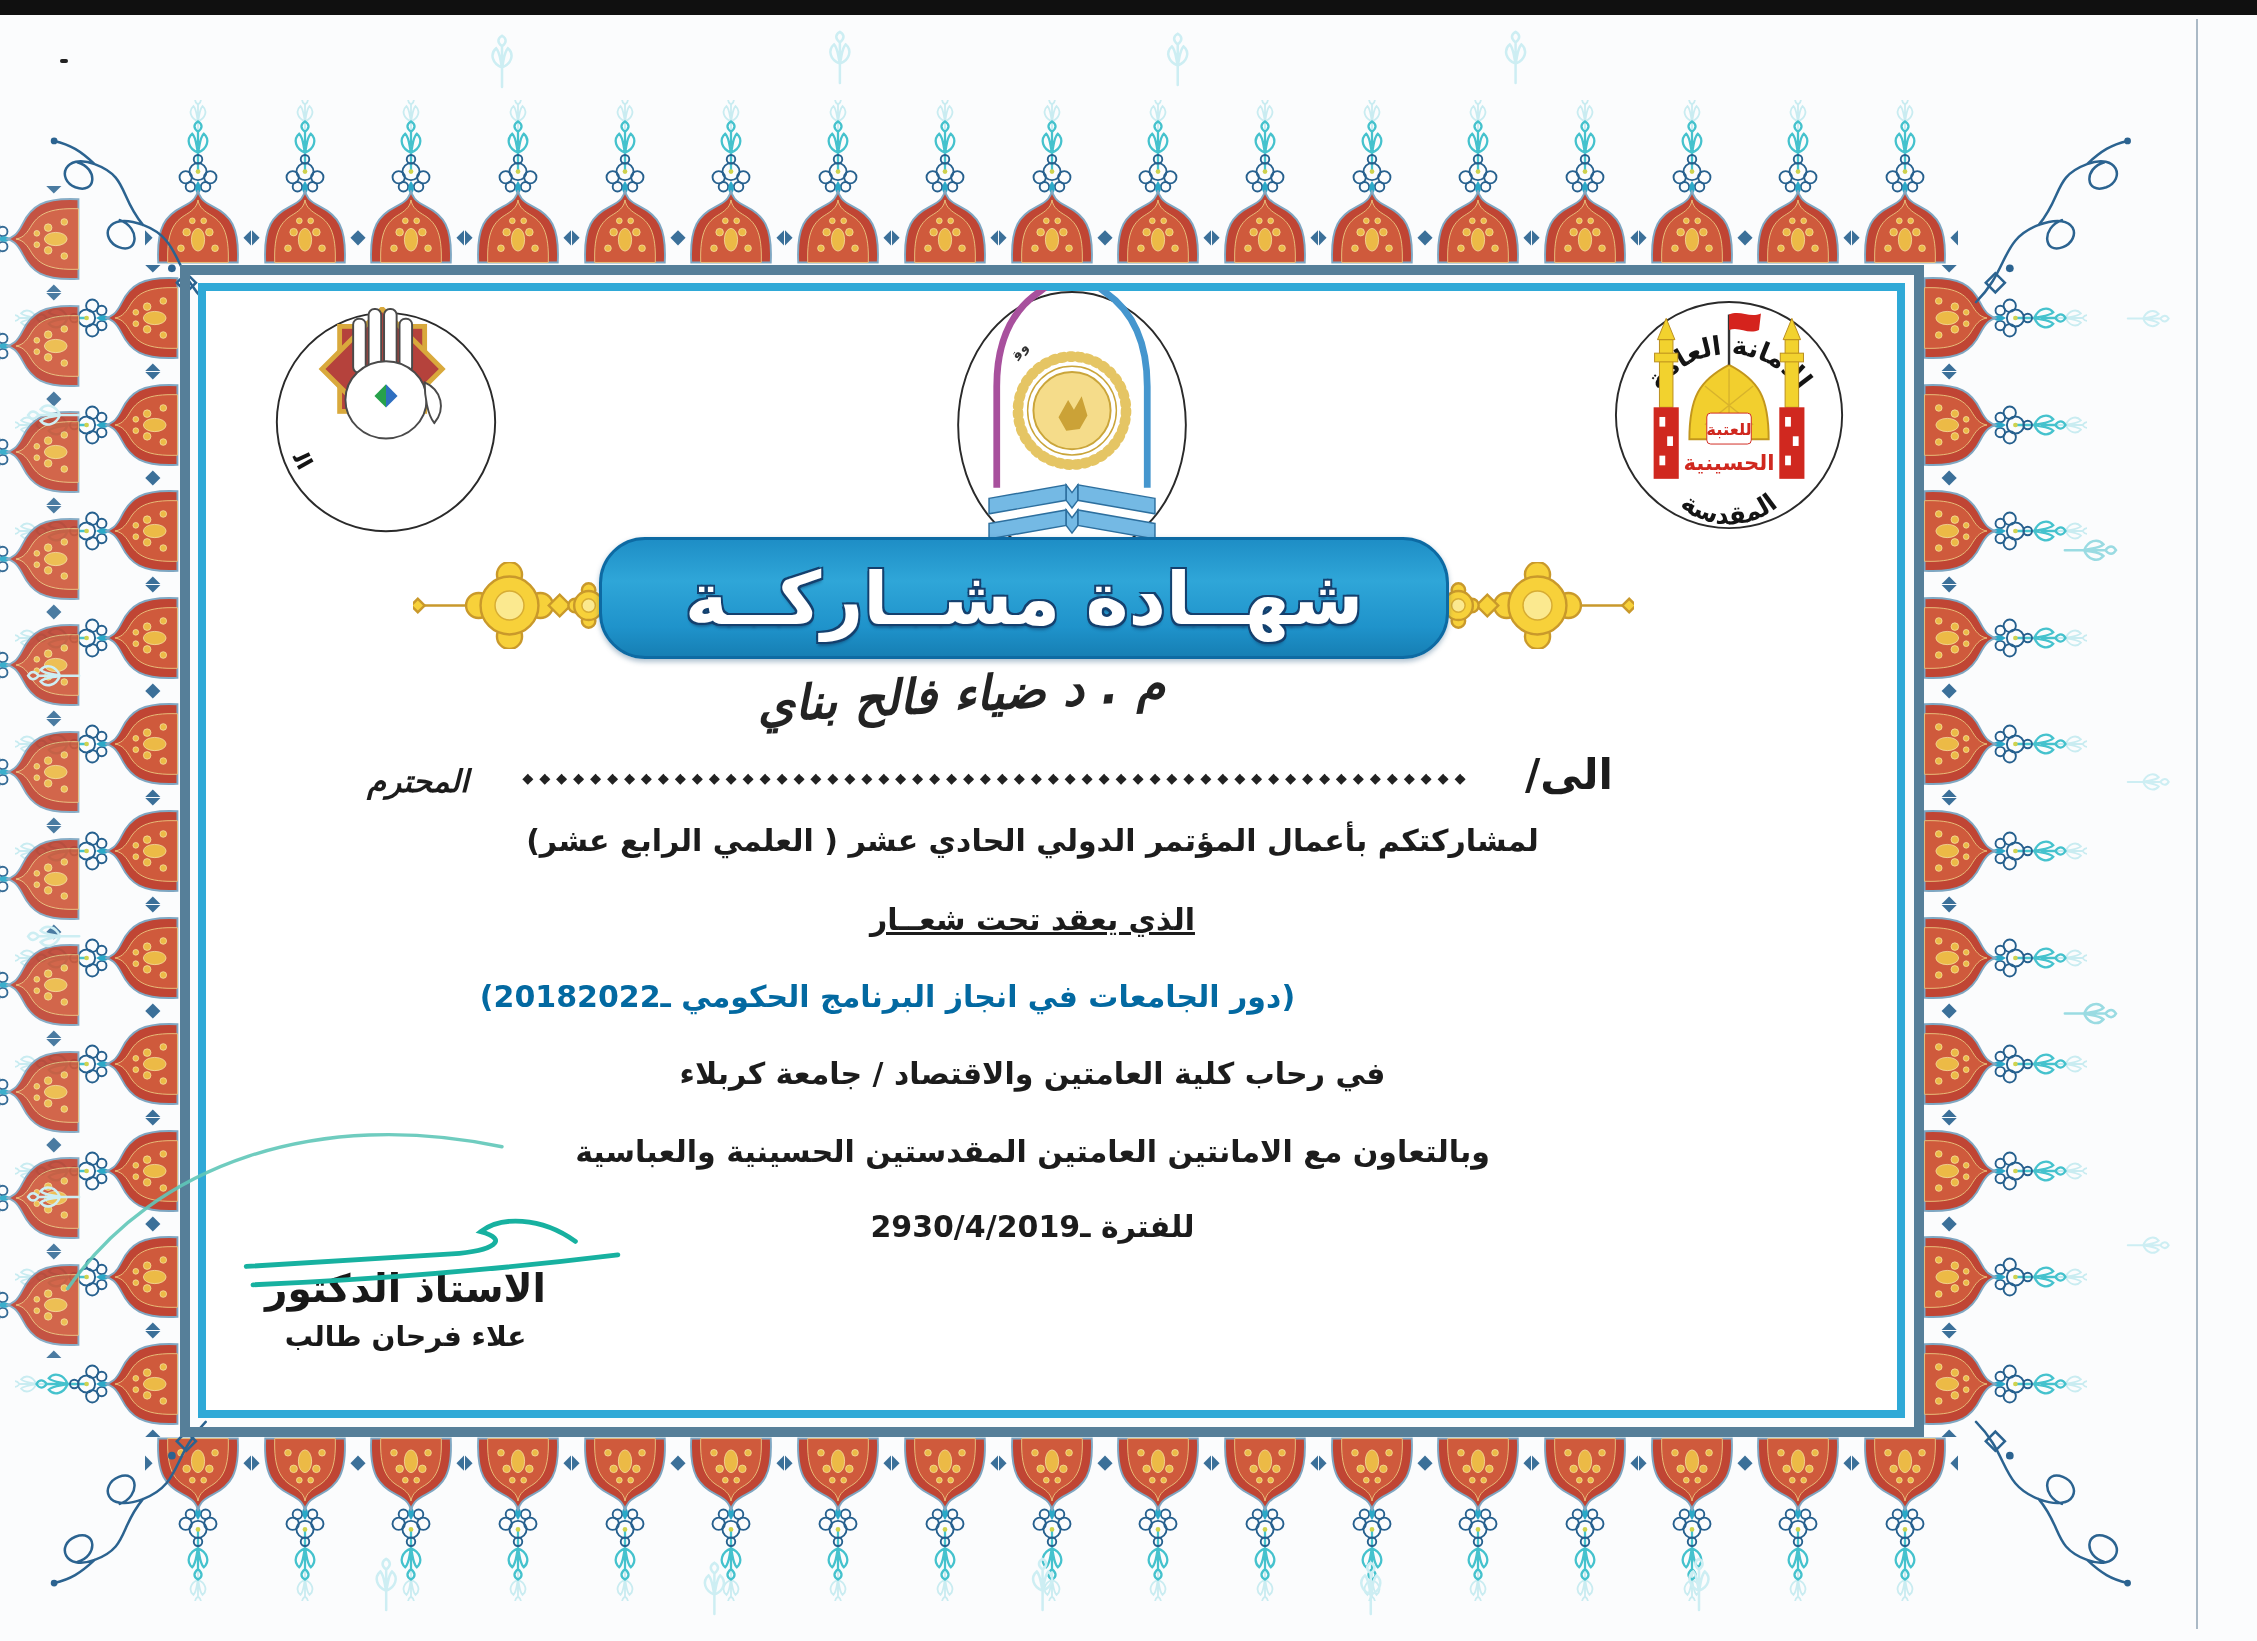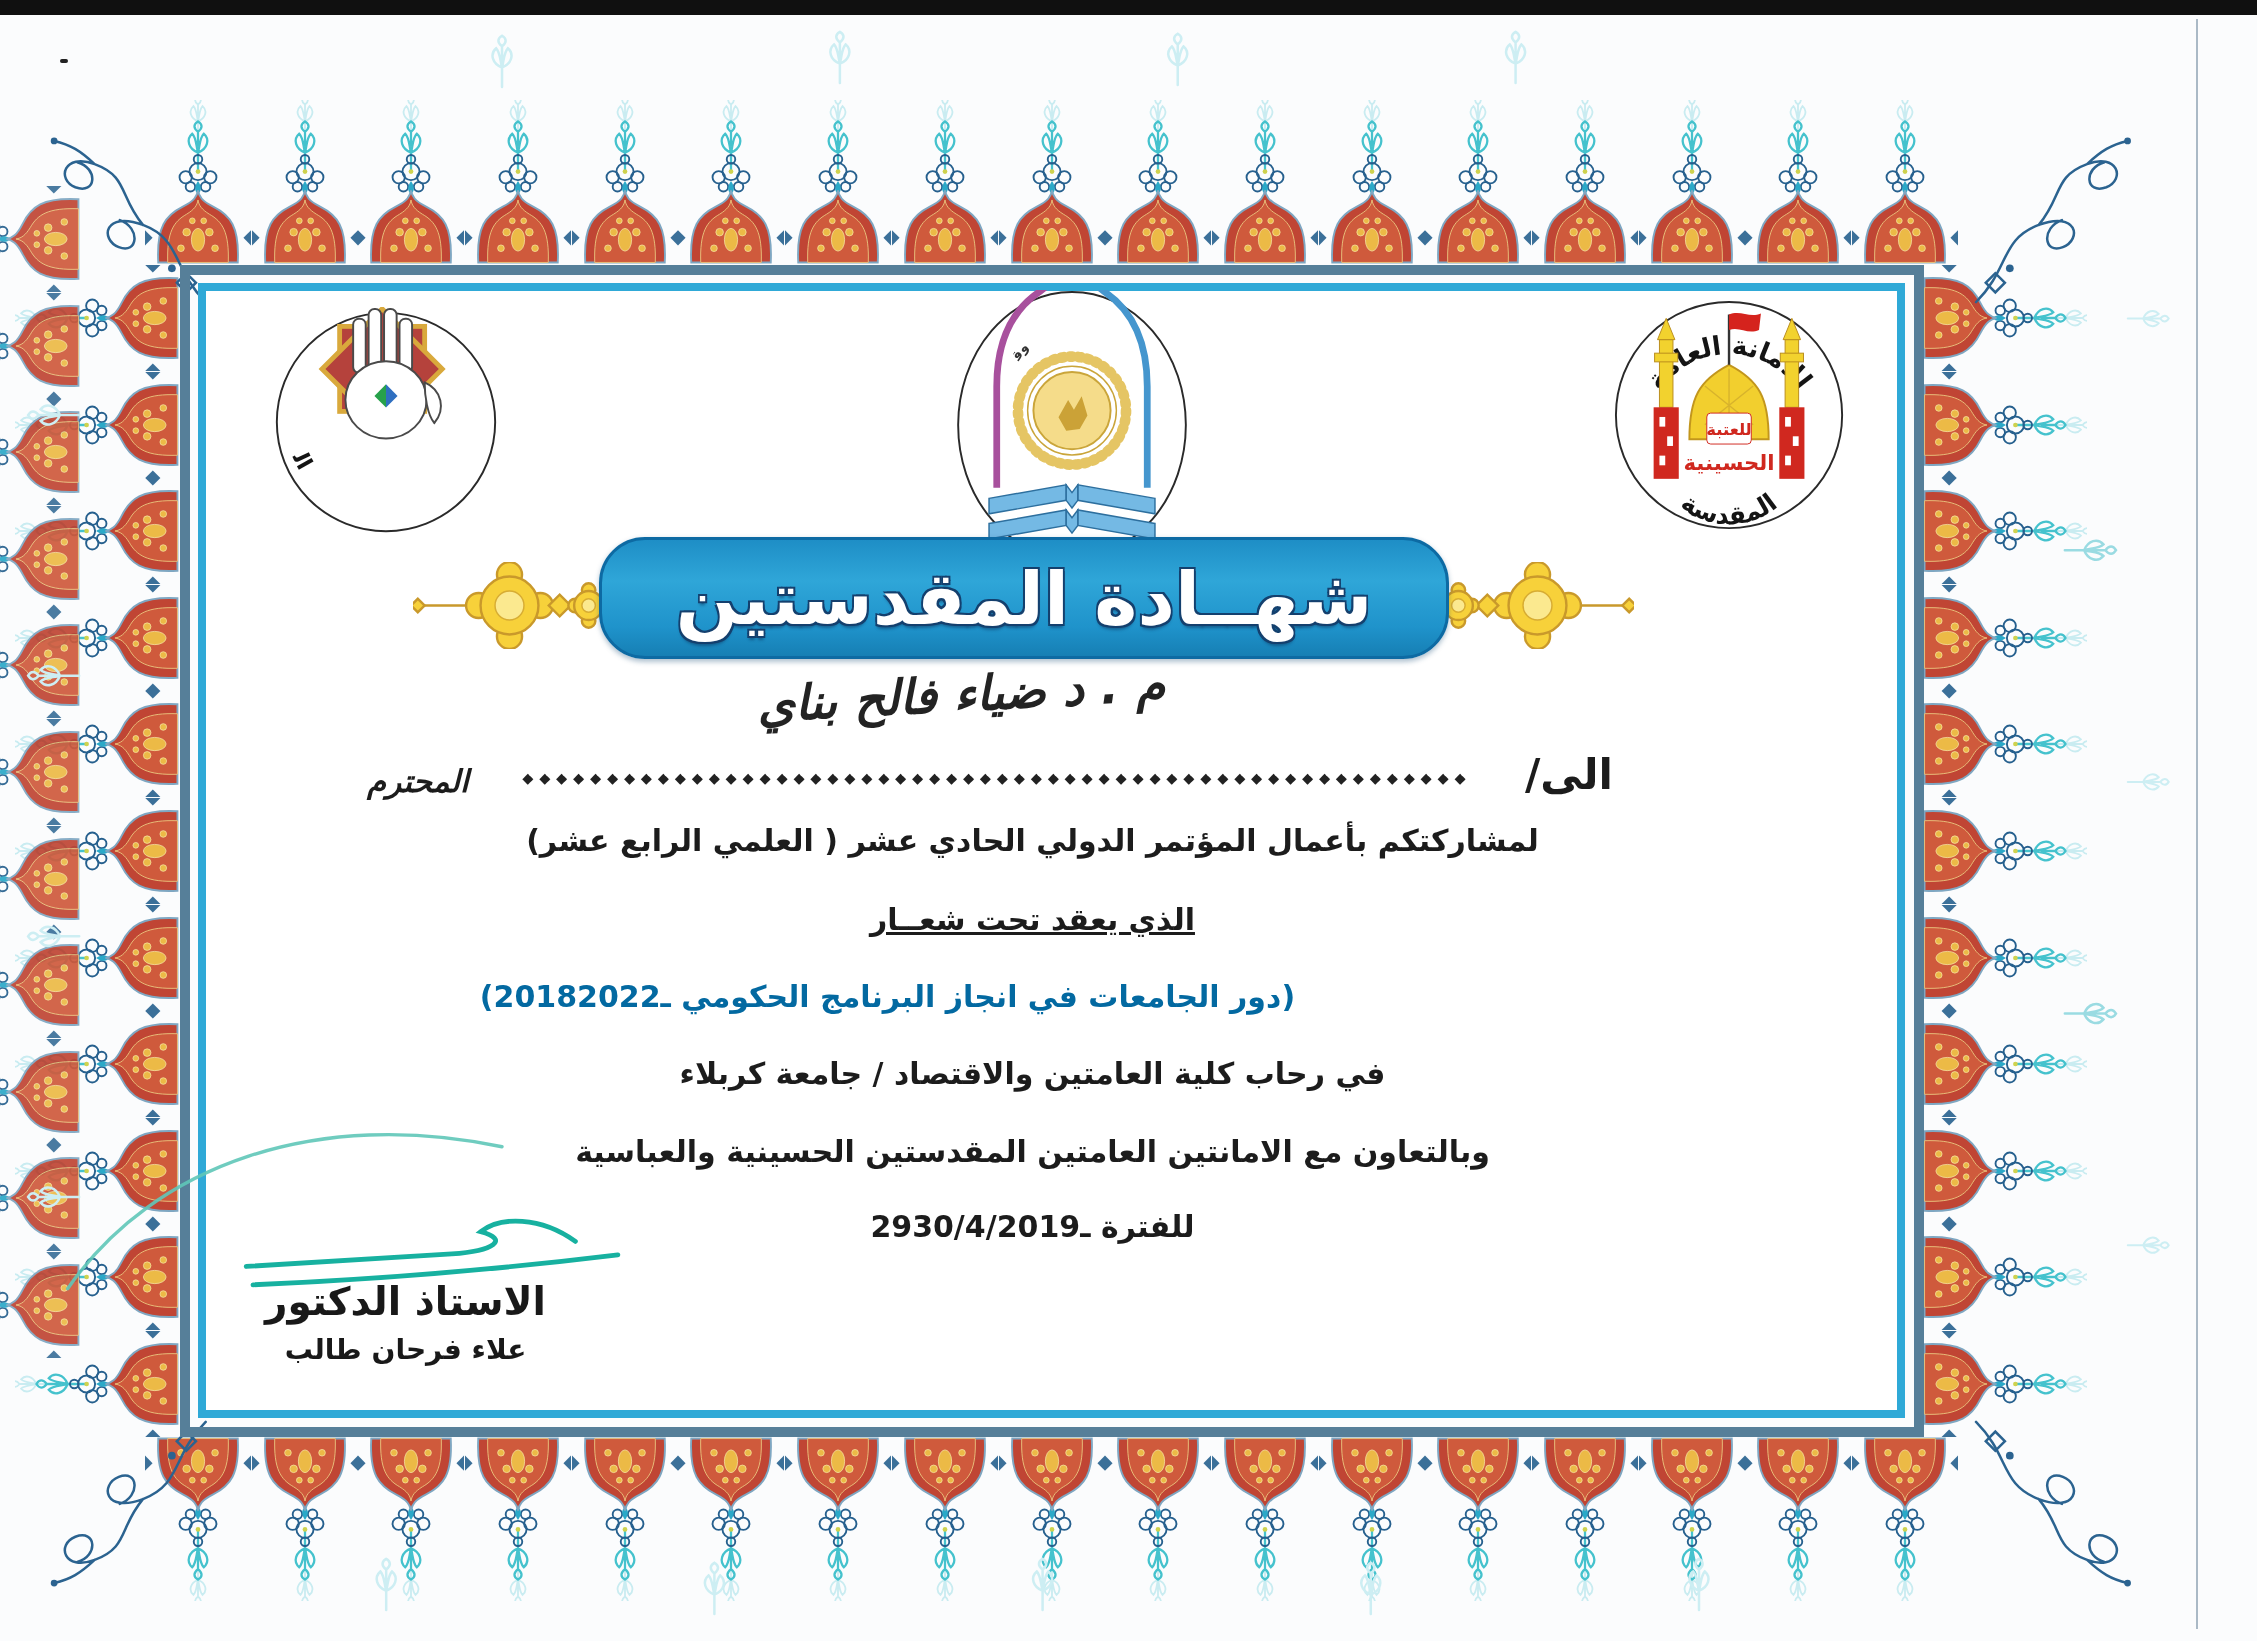--- a/index.html
+++ b/index.html
@@ -69,21 +69,21 @@
   .recipient-name{position:absolute;left:193px;right:251px;top:-56px;text-align:center;
           font-size:48px;font-style:italic;font-weight:600;color:#232323;transform:rotate(-3deg);}
 
   .body-lines{position:absolute;left:241px;top:0;width:1583px;direction:rtl;}
   .bline{position:absolute;left:0;width:1583px;text-align:center;font-weight:bold;
          color:#1c1c1c;font-size:30px;white-space:nowrap;}
   .bline.red{color:#0369a1;transform:translateX(-145px);}
   .num{direction:ltr;unicode-bidi:isolate;}
 
   .signature-block{position:absolute;left:217px;top:1262px;width:377px;text-align:center;
-                   font-weight:bold;color:#191919;z-index:3;margin-top:13px;}
+                   font-weight:bold;color:#191919;z-index:3;}
   .sig-line1{font-size:39px;line-height:1.4;}
   .sig-line2{font-size:28px;line-height:1.4;}
   .sig-line3{font-size:39px;line-height:1.4;}
 
   .sig-overlay{position:absolute;left:0;top:0;z-index:4;pointer-events:none;}
   .sig-arc{fill:none;stroke:#5fc6b8;stroke-width:3.5;stroke-linecap:round;opacity:.9;}
   .sig-stroke{fill:none;stroke:#17b1a0;stroke-width:5;stroke-linecap:round;}
 
   .logo-circle{fill:#fff;stroke:#2a2a2a;stroke-width:2;}
   .arc-text{font-weight:bold;fill:#141414;}
@@ -2477,21 +2477,21 @@
       <circle class="gold-inner" cx="100" cy="45" r="15"></circle>
       <rect class="gold-fill" x="144" y="37" width="16" height="16" transform="rotate(45 152 45)"></rect>
       <circle class="gold-fill" cx="182" cy="29" r="7"></circle>
         <circle class="gold-fill" cx="182" cy="61" r="7"></circle>
       <circle class="gold-fill" cx="168" cy="45" r="7"></circle>
         <circle class="gold-fill" cx="196" cy="45" r="7"></circle>
       <circle class="gold-fill" cx="182" cy="45" r="15"></circle>
       <circle class="gold-inner" cx="182" cy="45" r="7"></circle>
     </svg>
     <div class="banner" data-name="title-banner">
-      <span class="banner-title" data-name="certificate-title">شهــادة المقدستين</span>
+      <span class="banner-title" data-name="certificate-title">شهــادة مشــاركــة</span>
     </div>
 
     <div class="recipient-row" data-name="recipient-row">
       <span class="to-label" data-name="to-label">الى/</span>
       <span class="leader" data-name="dotted-leader">◆◆◆◆◆◆◆◆◆◆◆◆◆◆◆◆◆◆◆◆◆◆◆◆◆◆◆◆◆◆◆◆◆◆◆◆◆◆◆◆◆◆◆◆◆◆◆◆◆◆◆◆◆◆◆◆</span>
       <span class="honorific" data-name="honorific-label">المحترم</span>
       <span class="recipient-name" data-name="recipient-name-handwritten">م . د ضياء فالح بناي</span>
     </div>
 
     <div class="body-lines" data-name="body-text">

